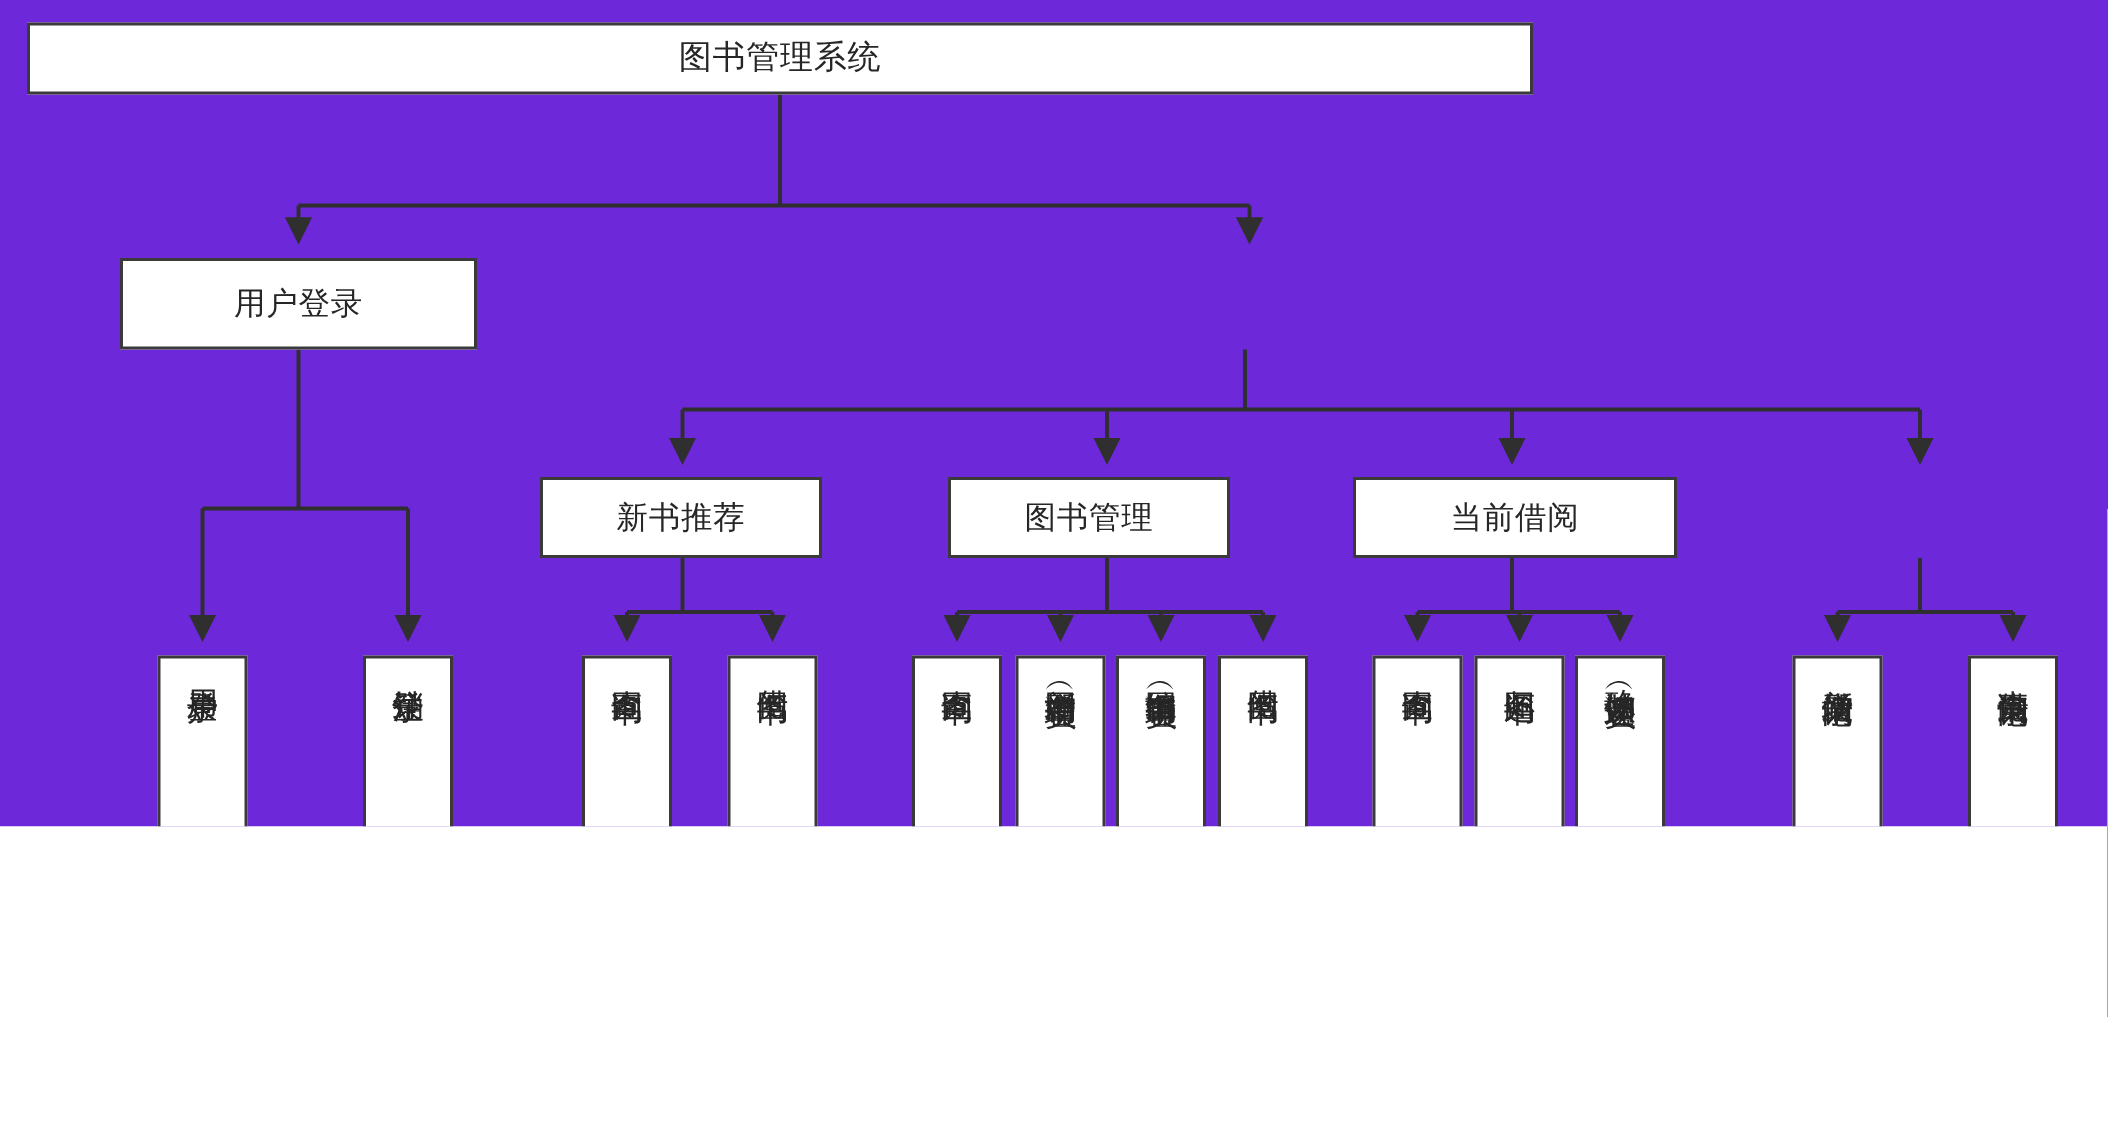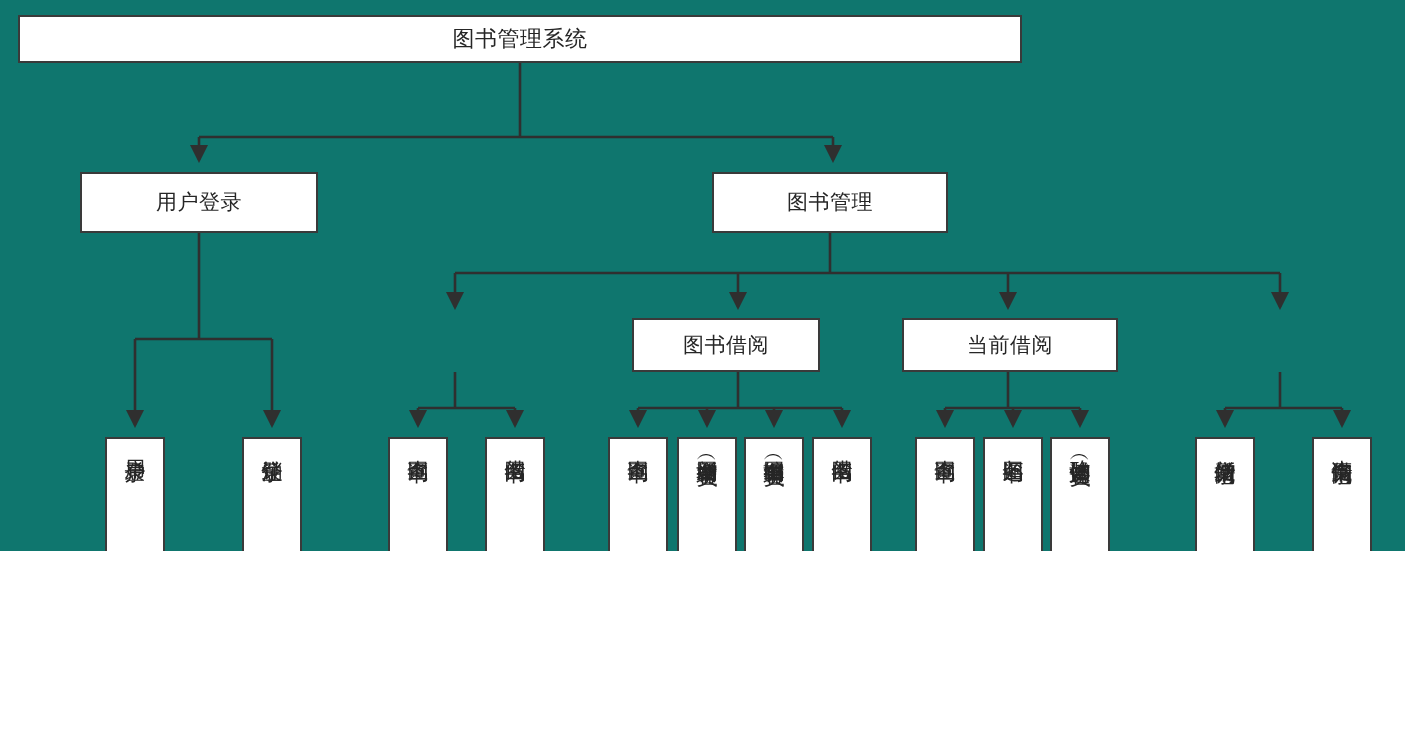--- a/index.html
+++ b/index.html
@@ -8,21 +8,21 @@
     padding: 0;
     background: #ffffff;
   }
   body {
     font-family: "DejaVu Sans", "Liberation Sans", sans-serif;
   }
   #canvas {
     position: relative;
     width: 1405px;
     height: 551px;
-    background: #0f766e;
+    background: #6d28d9;
     overflow: hidden;
   }
   #edges {
     position: absolute;
     left: 0;
     top: 0;
     width: 1405px;
     height: 747px;
     pointer-events: none;
   }
@@ -125,27 +125,27 @@
   </svg>
 
   <div class="node root" style="left:18px; top:15px; width:1004px; height:48px;">
     <span class="node-label">图书管理系统</span>
   </div>
 
   <div class="node" style="left:80px; top:172px; width:238px; height:61px;">
     <span class="node-label">用户登录</span>
   </div>
 
-  <div class="node" style="left:712px; top:172px; width:236px; height:61px;">
+
+  <div class="node" style="left:360px; top:318px; width:188px; height:54px;">
+    <span class="node-label">新书推荐</span>
+  </div>
+
+  <div class="node" style="left:632px; top:318px; width:188px; height:54px;">
     <span class="node-label">图书管理</span>
-  </div>
-
-
-  <div class="node" style="left:632px; top:318px; width:188px; height:54px;">
-    <span class="node-label">图书借阅</span>
   </div>
 
   <div class="node" style="left:902px; top:318px; width:216px; height:54px;">
     <span class="node-label">当前借阅</span>
   </div>
 
 
   <div class="node leaf" style="left:105px; top:437px; width:60px; height:298px;">
     <span class="node-label">用户登录</span>
   </div>

